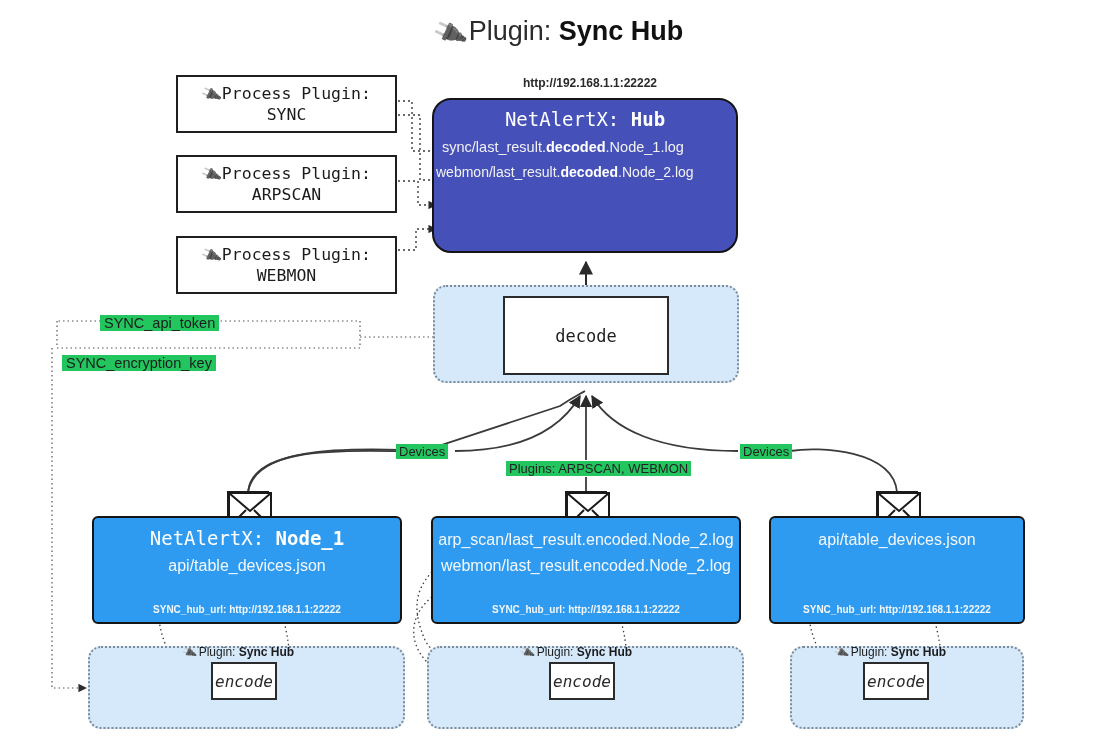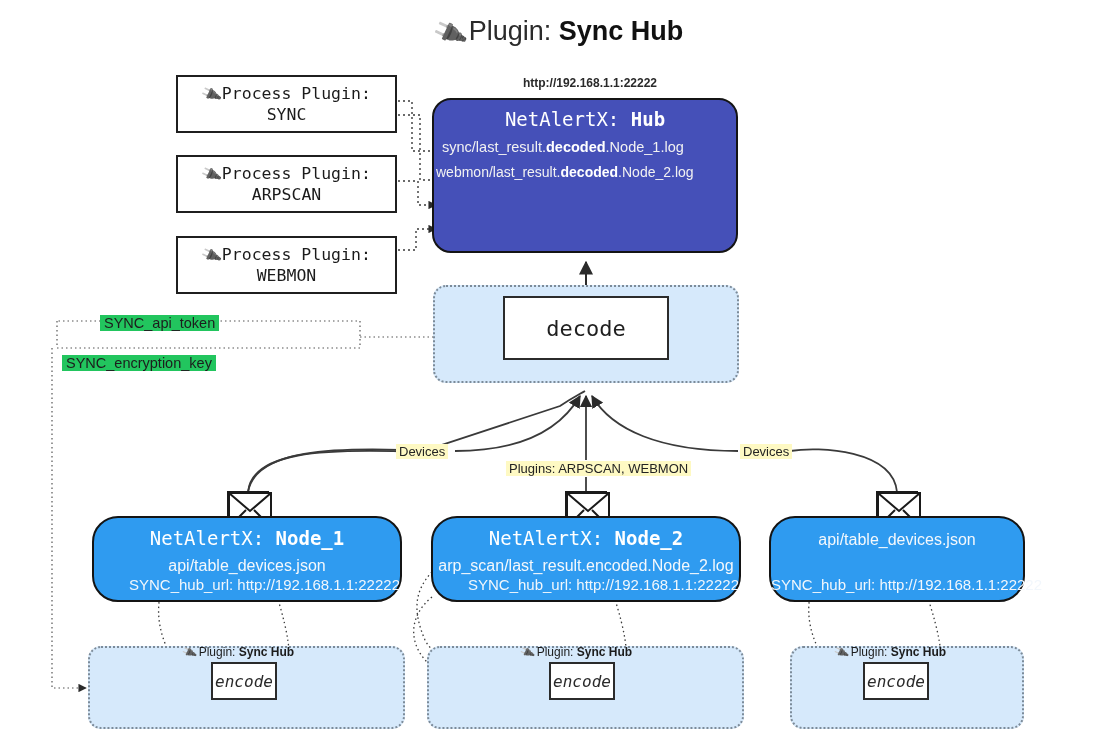--- a/index.html
+++ b/index.html
@@ -96,36 +96,36 @@
     position: absolute;
     left: 433px; top: 285px;
     width: 306px; height: 98px;
     background: #d6e9fb;
     border: 2px dotted #7c8b99;
     border-radius: 13px;
   }
   .decode-box {
     position: absolute;
     left: 503px; top: 296px;
-    width: 166px; height: 64px;
+    width: 166px; height: 79px;
     background: #ffffff;
     border: 2px solid #2b2b2b;
     display: flex; align-items: center; justify-content: center;
     font-family: "DejaVu Sans Mono","Liberation Mono", monospace;
-    font-size: 22px;
+    font-size: 17px;
     color: #1f1f1f;
   }
 
   
   .node {
     position: absolute;
-    height: 86px;
+    height: 108px;
     background: #2f9bf0;
     border: 2.5px solid #141414;
-    border-radius: 26px;
+    border-radius: 6px;
     color: #ffffff;
     padding-top: 9px;
   }
   .node-title {
     text-align: center;
     font-family: "DejaVu Sans Mono","Liberation Mono", monospace;
     font-size: 19px;
     white-space: nowrap;
     margin-bottom: 4px;
   }
@@ -133,23 +133,23 @@
   .node-line {
     text-align: center;
     font-size: 16px;
     color: #f4f8fc;
     white-space: nowrap;
     line-height: 1.62;
   }
   .node-foot {
     position: absolute;
     left: 0; bottom: 7px; width: 100%;
-    text-align: right;
-    font-size: 15px;
-    font-weight: normal;
+    text-align: center;
+    font-size: 10px;
+    font-weight: bold;
     color: #f2f7fc;
     white-space: nowrap;
   }
 
   
   .envelope {
     position: absolute;
     width: 42px; height: 34px;
     background: #ffffff;
     border: 2px solid #1a1a1a;
@@ -182,21 +182,21 @@
     font-size: 16px;
     color: #2a2a2a;
     font-style: italic;
   }
 
   
   .edge-label {
     position: absolute;
     font-size: 13px;
     color: #232323;
-    background: #fef9c3;
+    background: #22c55e;
     white-space: nowrap;
     padding: 0 3px;
   }
   .key-label {
     position: absolute;
     font-size: 14.5px;
     color: #1d1d1d;
     background: #22c55e;
     white-space: nowrap;
     padding: 0 4px;
@@ -307,22 +307,22 @@
   <div class="enc-box" style="left:211px; top:662px;">encode</div>
 
   <div class="envelope" style="left:565px; top:491px;">
     <svg width="46" height="38" viewBox="0 0 46 38">
         <rect x="2" y="2" width="42" height="34" fill="#fff" stroke="#1a1a1a" stroke-width="2"></rect>
         <path d="M 2 2 L 23 20 L 44 2" fill="none" stroke="#1a1a1a" stroke-width="2"></path>
         <path d="M 2 36 L 19 19 M 44 36 L 27 19" fill="none" stroke="#1a1a1a" stroke-width="2"></path>
       </svg>
   </div>
   <div class="node" style="left:431px; top:516px; width:310px;">
-    <div class="node-title"><span>NetAlertX: </span><span class="b">Node_2</span></div>
     <div class="node-line">arp_scan/last_result.encoded.Node_2.log</div>
+    <div class="node-line">webmon/last_result.encoded.Node_2.log</div>
     <div class="node-foot">SYNC_hub_url: http://192.168.1.1:22222</div>
   </div>
   <div class="enc-wrap" style="left:427px; top:646px; width:317px;"></div>
   <div class="enc-label" style="left:521px; top:645px;"><span class="plug">🔌</span><span>Plugin: </span><span class="b">Sync Hub</span></div>
   <div class="enc-box" style="left:549px; top:662px;">encode</div>
 
   <div class="envelope" style="left:876px; top:491px;">
     <svg width="46" height="38" viewBox="0 0 46 38">
         <rect x="2" y="2" width="42" height="34" fill="#fff" stroke="#1a1a1a" stroke-width="2"></rect>
         <path d="M 2 2 L 23 20 L 44 2" fill="none" stroke="#1a1a1a" stroke-width="2"></path>

